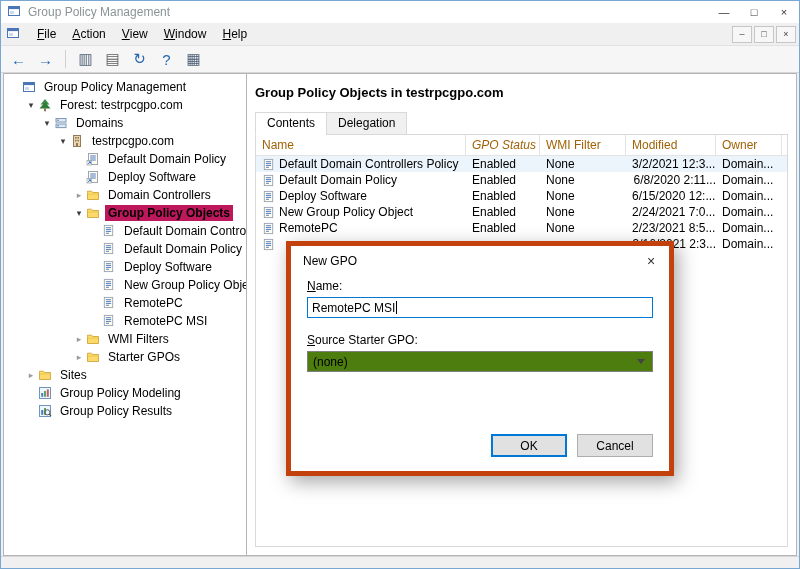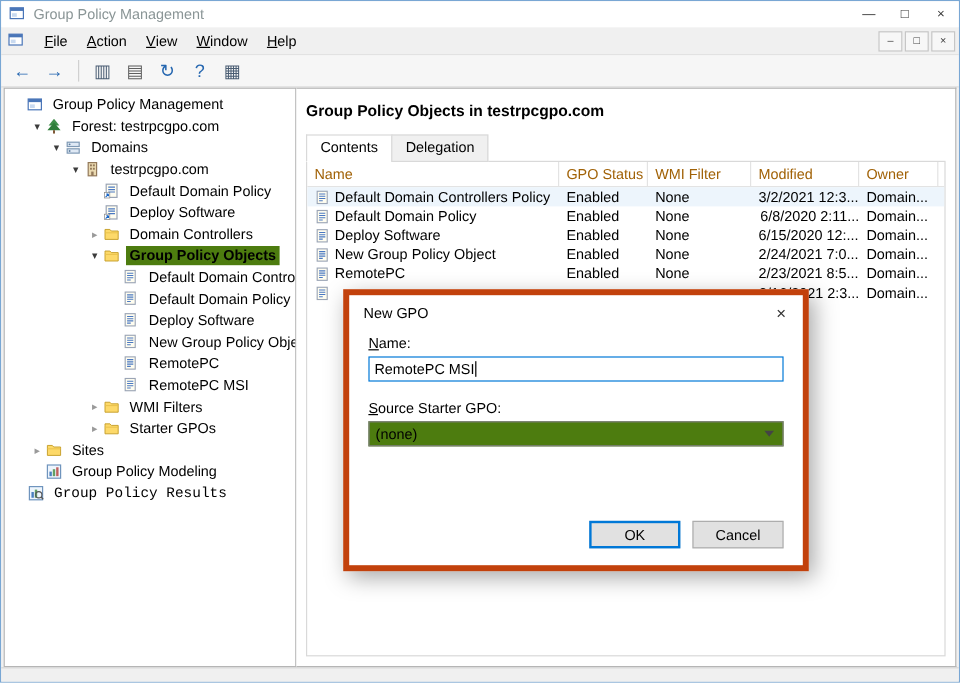--- a/index.html
+++ b/index.html
@@ -27,21 +27,21 @@
   .tb-sep{width:1px;height:18px;background:#d0d0d0;margin:0 5px;}
   
   .main{flex:1;display:flex;min-height:0;background:#f0f0f0;padding:0 2px;}
   .tree-pane{width:244px;background:#fff;border:1px solid #b5b5b5;padding-top:4px;overflow:hidden;flex:none;}
   .tree-row{height:18px;display:flex;align-items:center;white-space:nowrap;}
   .tw-arrow{width:14px;flex:none;font-size:9px;color:#9a9a9a;text-align:center;}
   .tw-arrow.exp{color:#3c3c3c;}
   .tw-icon{width:15px;height:14px;flex:none;margin-right:4px;}
   .tw-icon svg{display:block;}
   .tw-label{padding:1px 3px;}
-  .tree-row.sel .tw-label{background:#4d7c0f;font-weight:bold;}
+  .tree-row.sel .tw-label{background:#be185d;font-weight:bold;}
   .content-pane{flex:1;background:#fff;border:1px solid #b5b5b5;border-left:none;display:flex;flex-direction:column;min-width:0;padding:8px;}
   .content-title{font-size:13px;font-weight:bold;padding:3px 0 12px 0;white-space:nowrap;}
   .tabs{display:flex;position:relative;z-index:1;}
   .tab{padding:3px 11px 4px;border:1px solid #d9d9d9;background:#f0f0f0;margin-right:-1px;}
   .tab.active{background:#fff;border-bottom-color:#fff;}
   .tabpage{flex:1;border:1px solid #d9d9d9;margin-top:-1px;background:#fff;overflow:hidden;display:flex;flex-direction:column;}
   .lv-header{display:flex;height:21px;border-bottom:1px solid #e3e3e3;align-items:stretch;flex:none;}
   .lv-h{display:flex;align-items:center;padding-left:6px;border-right:1px solid #e3e3e3;color:#a16207;flex:none;overflow:hidden;white-space:nowrap;text-align:center;}
   .lv-h.fill{flex:1;border-right:none;}
   .lv-row{display:flex;height:16px;align-items:center;}
@@ -356,21 +356,21 @@
           <span class="tw-icon">
             <svg width="14" height="14" viewBox="0 0 14 14">
               <rect x="1.5" y="1.5" width="11" height="11" fill="#eef5fd" stroke="#6f94bd"></rect>
               <rect x="3.2" y="7" width="2" height="3.8" fill="#4a7fbf"></rect>
               <rect x="6" y="5" width="2" height="5.8" fill="#63a063"></rect>
               <rect x="8.8" y="3.4" width="2" height="7.4" fill="#c0605f"></rect>
             </svg>
           </span>
           <span class="tw-label">Group Policy Modeling</span>
         </div>
-        <div class="tree-row" style="padding-left: 5px; font-family: Liberation Mono, monospace;">
+        <div class="tree-row" style="padding-left: 20px;">
           <span class="tw-arrow"></span>
           <span class="tw-icon">
             <svg width="14" height="14" viewBox="0 0 14 14">
               <rect x="1.5" y="1.5" width="11" height="11" fill="#eef5fd" stroke="#6f94bd"></rect>
               <rect x="3.2" y="6" width="2" height="4.8" fill="#4a7fbf"></rect>
               <rect x="6" y="4" width="2" height="6.8" fill="#63a063"></rect>
               <circle cx="9.3" cy="8.3" r="2.6" fill="none" stroke="#555" stroke-width="0.9"></circle>
               <line x1="11.2" y1="10.2" x2="13" y2="12" stroke="#555" stroke-width="1.1"></line>
             </svg>
           </span>
@@ -379,21 +379,21 @@
       </div>
     <div class="content-pane">
       <div class="content-title">Group Policy Objects in testrpcgpo.com</div>
       <div class="tabs" id="tabs">
           <div class="tab active">Contents</div>
           <div class="tab">Delegation</div>
         </div>
       <div class="tabpage">
         <div class="lv-header" id="lv-header">
             <div class="lv-h" style="width: 210px;">Name</div>
-            <div class="lv-h" style="width: 74px;">GPO Status</div>
+            <div class="lv-h" style="width: 74px; font-style: italic;">GPO Status</div>
             <div class="lv-h" style="width: 86px;">WMI Filter</div>
             <div class="lv-h" style="width: 90px;">Modified</div>
             <div class="lv-h" style="width: 66px;">Owner</div>
             <div class="lv-h fill"></div>
           </div>
         <div class="lv-body" id="lv-body">
             <div class="lv-row hl">
               <div class="lv-c lv-name" style="width: 210px;">
                 <span class="lv-icon">
                   <svg width="13" height="13" viewBox="0 0 14 14">

